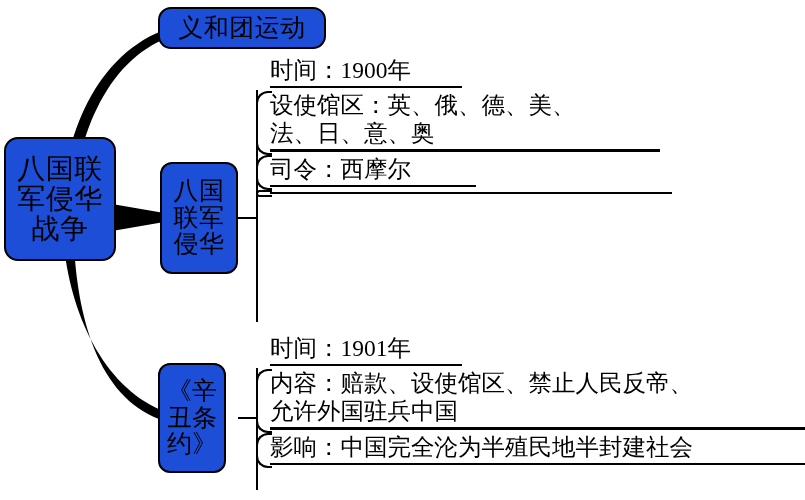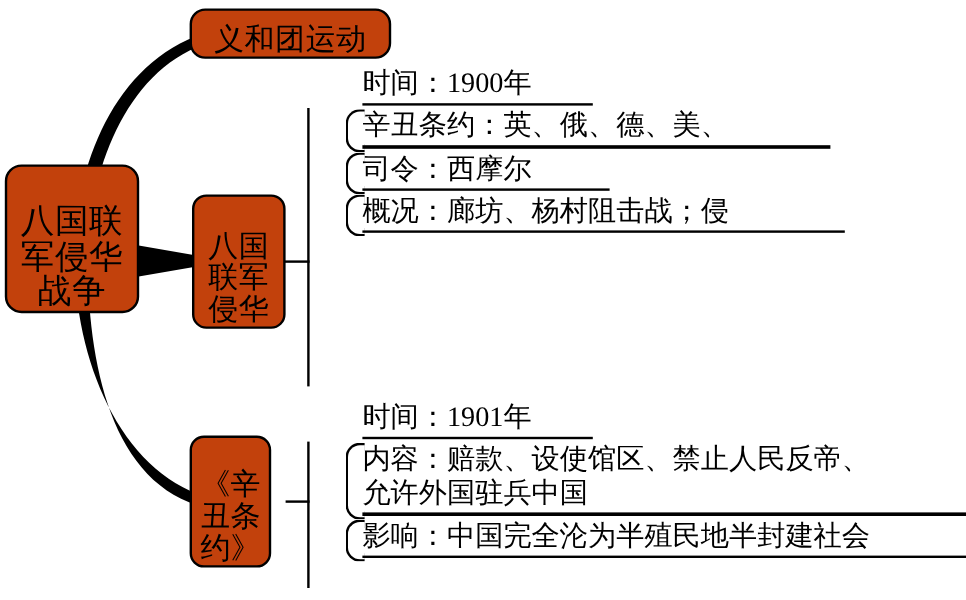--- a/index.html
+++ b/index.html
@@ -30,25 +30,25 @@
     width: 805px;
     height: 500px;
     z-index: 1;
     pointer-events: none;
   }
   
   .node {
     position: absolute;
     z-index: 3;
     box-sizing: border-box;
-    background: #c2410c;
+    background: #1d4ed8;
     border: 2.2px solid #000000;
     border-radius: 12px;
     display: flex;
-    align-items: flex-end;
+    align-items: center;
     justify-content: center;
     text-align: center;
     line-height: 1.06;
     letter-spacing: 0.5px;
   }
   
   #node-root {
     left: 4px;
     top: 137px;
     width: 112px;
@@ -96,21 +96,20 @@
     display: block;
     width: 58px;
     word-break: break-all;
     letter-spacing: 0;
   }
 
   
   .detail-group {
     position: absolute;
     z-index: 2;
-    padding-left: 32px;
   }
   #group-baguo  { left: 256px; top: 56px; }
   #group-xinchou{ left: 256px; top: 334px; }
 
   .detail-row {
     position: relative;
     box-sizing: border-box;
     font-size: 23.5px;
     line-height: 1.19;
     white-space: nowrap;
@@ -193,29 +192,29 @@
   <div class="spine" id="spine-baguo"></div>
   <div class="stub" id="stub-xinchou"></div>
   <div class="spine" id="spine-xinchou"></div>
 
   <div class="detail-group" id="group-baguo">
       <div class="detail-row">
         <span class="line">时间：1900年</span>
         <span class="rule" style="width: 192px;"></span>
       </div>
       <div class="detail-row bracket">
-        <span class="line">辛丑条约：英、俄、德、美、</span>
+        <span class="line">设使馆区：英、俄、德、美、</span>
+        <span class="line">法、日、意、奥</span>
         <span class="rule" style="width: 390px;"></span>
       </div>
       <div class="detail-row bracket">
         <span class="line">司令：西摩尔</span>
         <span class="rule" style="width: 206px;"></span>
       </div>
       <div class="detail-row bracket">
-        <span class="line">概况：廊坊、杨村阻击战；侵</span>
         <span class="rule" style="width: 402px;"></span>
       </div>
     </div>
 
   <div class="detail-group" id="group-xinchou">
       <div class="detail-row">
         <span class="line">时间：1901年</span>
         <span class="rule" style="width: 192px;"></span>
       </div>
       <div class="detail-row bracket">

